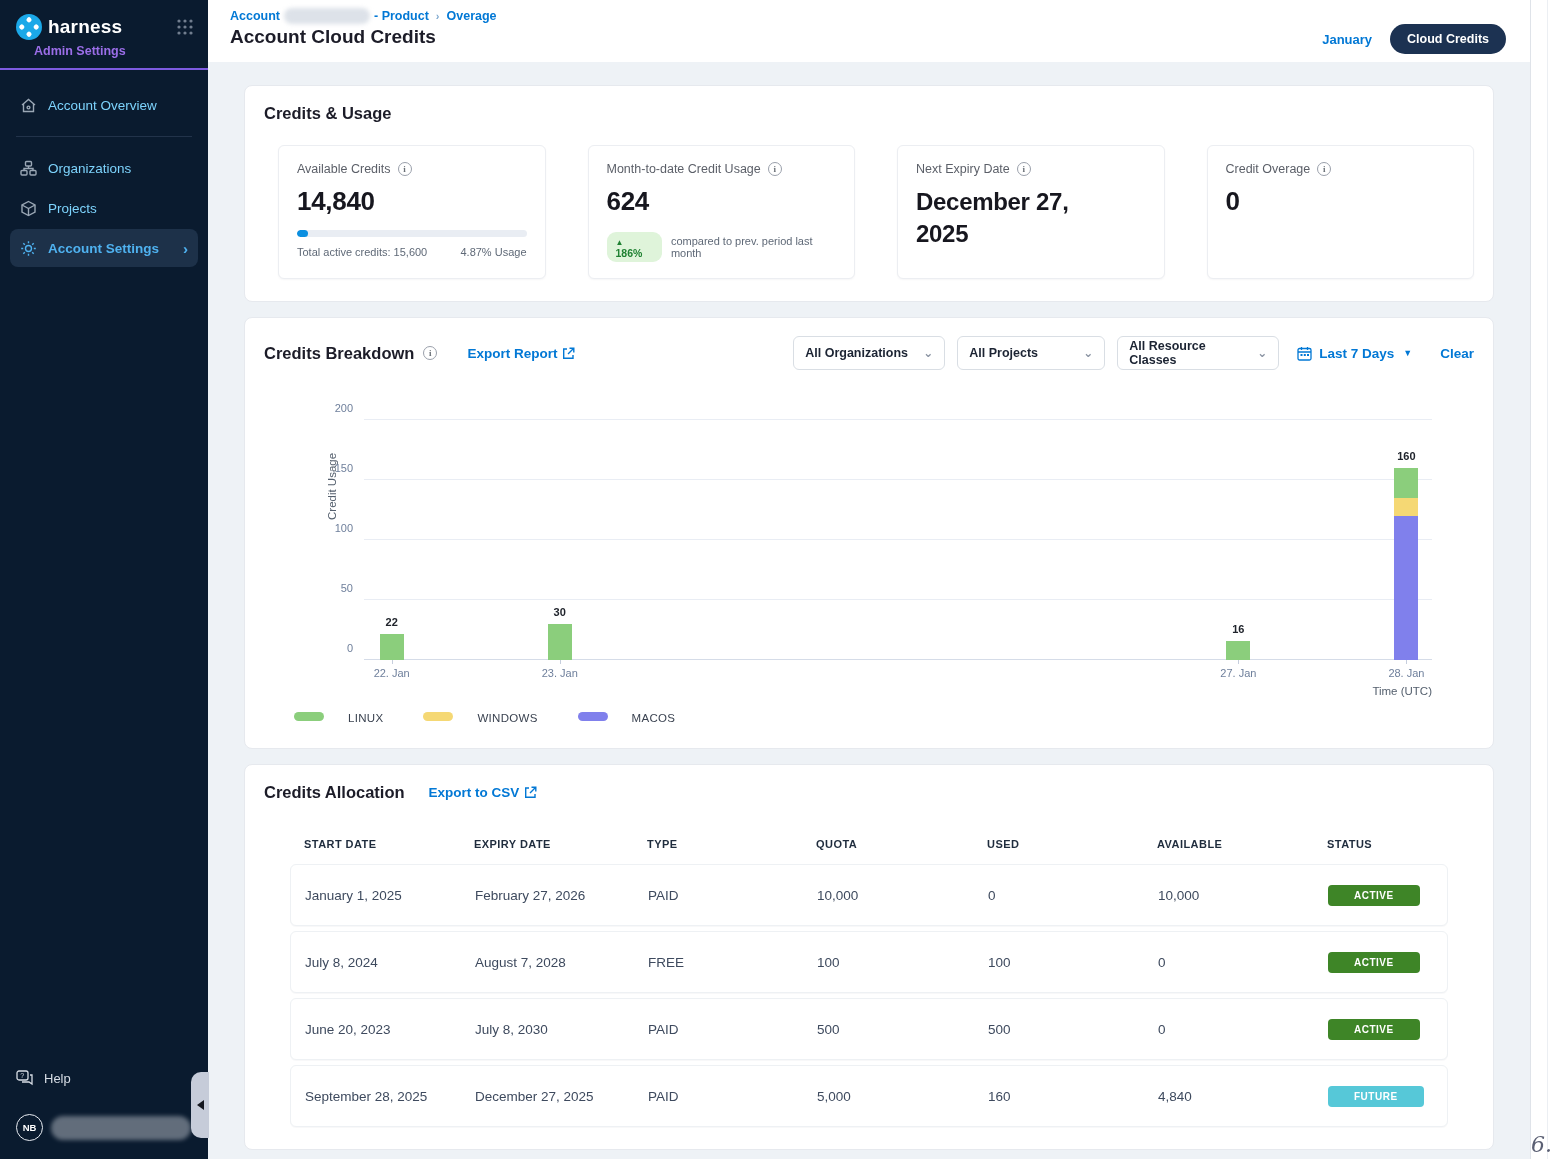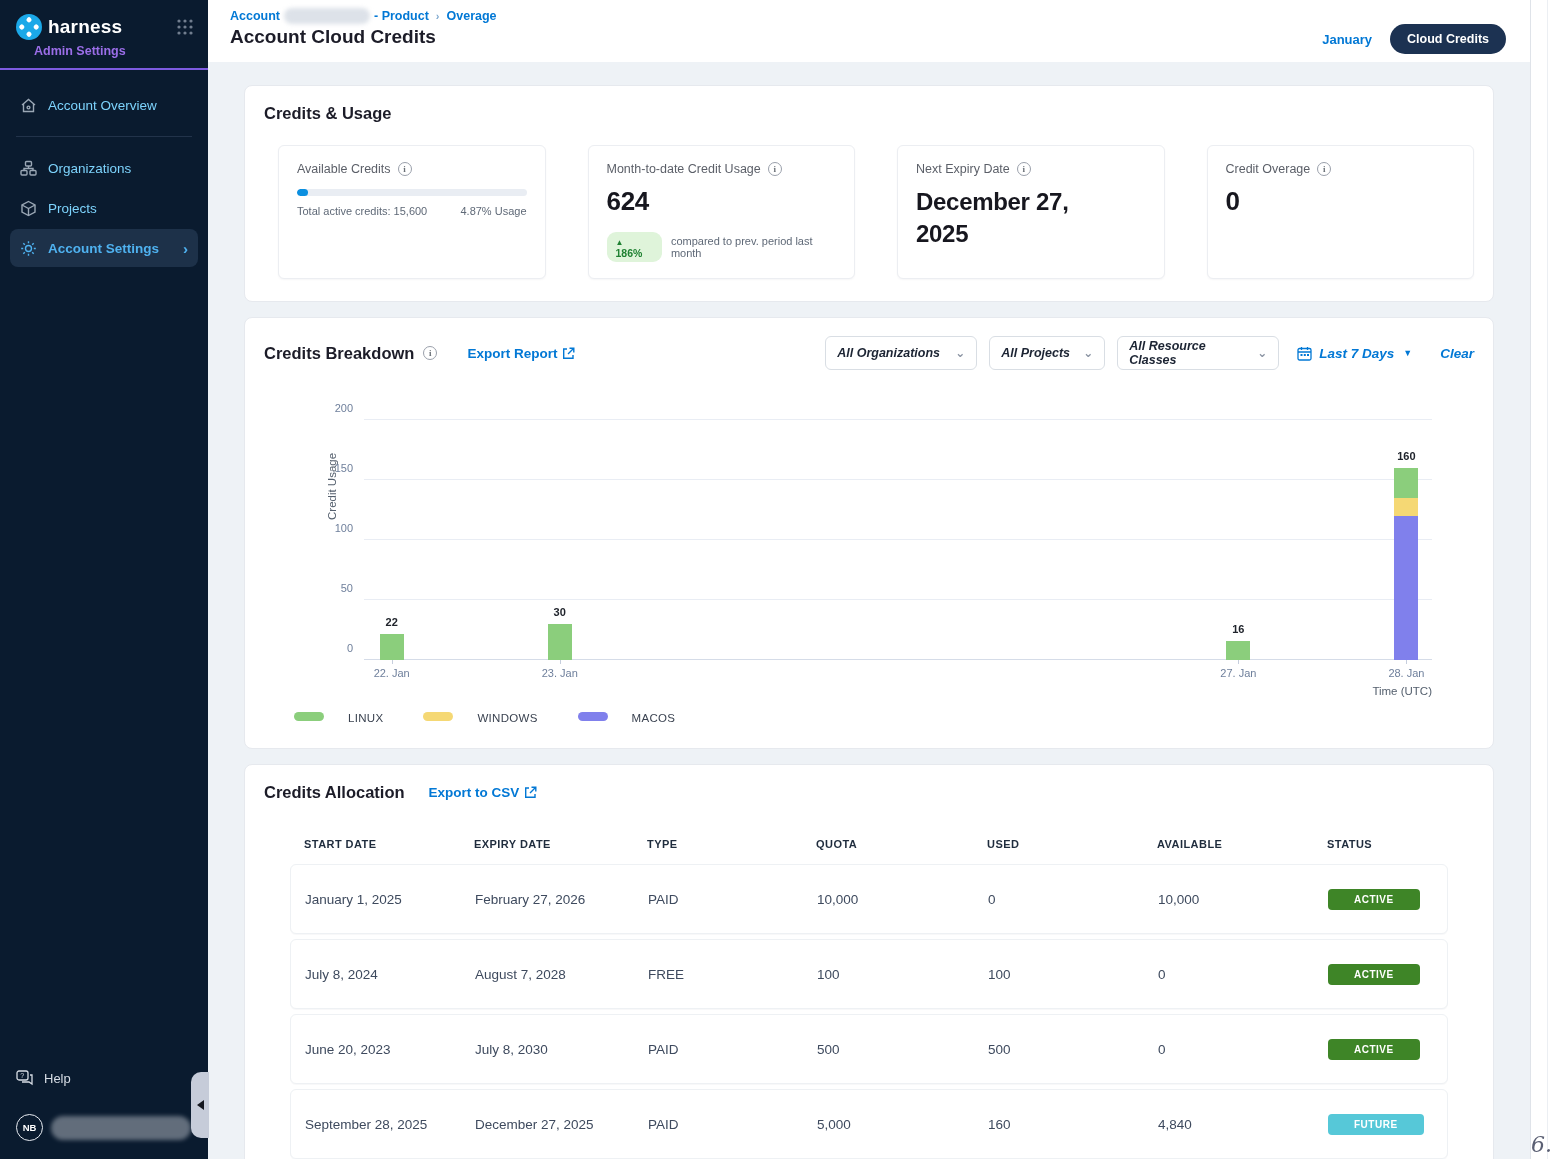--- a/index.html
+++ b/index.html
@@ -60,24 +60,24 @@
   .mtd-row { display:flex; align-items:center; gap:9px; margin-top:15px; }
   .mtd-badge { background:#dff4da; color:#1f8132; font-size:10.5px; font-weight:700; border-radius:9px; padding:3px 9px; }
   .mtd-badge .up { font-size:8px; margin-right:2px; }
   .mtd-note { font-size:11px; color:#5f6977; }
 
   
   .breakdown-head { display:flex; align-items:center; }
   .breakdown-title-wrap { display:flex; align-items:center; gap:9px; }
   .export-link { display:flex; align-items:center; gap:5px; color:#0278d5; font-size:13.5px; font-weight:700; margin-left:30px; cursor:pointer; }
   .export-link svg { width:13px; height:13px; }
-  .filters { margin-left:auto; display:flex; align-items:center; gap:12px;font-style:italic; }
+  .filters { margin-left:auto; display:flex; align-items:center; gap:12px; }
   .dropdown { display:flex; align-items:center; justify-content:space-between; border:1px solid #d9dee4; border-radius:6px; height:34px; padding:0 11px; font-size:12.5px; font-weight:600; color:#1c2433; background:#fff; cursor:pointer; }
   .dropdown .dd-chev { color:#8a93a2; font-size:12px; margin-left:10px; }
-  .dd-org { width:152px; } .dd-proj { width:116px; } .dd-res { width:162px; }
+  .dd-org { width:152px; } .dd-proj { width:148px; } .dd-res { width:162px; }
   .daterange { display:flex; align-items:center; gap:7px; color:#0278d5; font-size:13.5px; font-weight:600; margin-left:6px; cursor:pointer; }
   .daterange svg { width:15px; height:15px; }
   .daterange .caret { font-size:9px; margin-left:2px; }
   .clear-link { color:#0278d5; font-size:13.5px; font-weight:700; margin-left:16px; cursor:pointer; }
 
   
   .chart-wrap { position:relative; height:300px; margin-top:32px; }
   .plot { position:absolute; left:100px; right:42px; top:18px; height:240px; }
   .gridline { position:absolute; left:0; right:0; height:1px; background:#e9edf4; }
   .gridline.zero { background:#d5dce8; }
@@ -92,21 +92,21 @@
   .legend { display:flex; align-items:center; gap:40px; margin:10px 0 2px 30px; }
   .legend-item { display:flex; gap:24px; cursor:pointer; }
   .legend-pill { width:30px; height:9px; border-radius:5px; }
   .legend-label { font-size:11.5px; color:#3a4250; letter-spacing:.3px; }
 
   
   .alloc-head { display:flex; align-items:center; gap:22px; }
   .table { margin:36px 26px 0 26px; }
   .t-header, .t-row { display:grid; grid-template-columns:170px 173px 169px 171px 170px 170px 1fr; align-items:center; }
   .t-header { padding:0 14px; font-size:11px; font-weight:700; letter-spacing:.45px; color:#1f2c3d; }
-  .t-row { height:70px; padding:0 14px; background:#fff; border:1px solid #eef1f4; border-radius:6px; margin-top:5px; box-shadow:0 1px 1px rgba(25,35,55,.03); font-size:13.5px; color:#3e4a5e; }
+  .t-row { height:62px; padding:0 14px; background:#fff; border:1px solid #eef1f4; border-radius:6px; margin-top:5px; box-shadow:0 1px 1px rgba(25,35,55,.03); font-size:13.5px; color:#3e4a5e; }
   .t-row:first-of-type { margin-top:14px; }
   .status-badge { display:inline-block; font-size:10px; font-weight:700; letter-spacing:.5px; color:#fff; border-radius:4px; padding:5px 26px; }
   .status-active { background:#3e8527; }
   .status-future { background:#56c8d8; }
 
   
   .scroll-gutter { position:absolute; right:0; top:0; width:26px; height:1159px; background:#fff; border-left:1px solid #dfe3e9; z-index:8; }
   .scroll-gutter .inner-line { position:absolute; right:8px; top:0; bottom:0; width:1px; background:#eceff3; }
 
   .stray-note { position:absolute; right:4px; bottom:2px; z-index:9; font-family:"DejaVu Serif",serif; font-style:italic; font-size:22px; color:#5a5f73; }
@@ -230,20 +230,21 @@
   <div class="content">
 
     <div class="panel panel-pad">
       <div class="section-title">Credits &amp; Usage</div>
       <div class="cards-row">
         <div class="stat-card">
           <div class="card-label-row">
             <span>Available Credits</span>
             <span class="info-ic">i</span>
           </div>
+          <div class="stat-value">14,840</div>
           <div class="progress-track">
             <div class="progress-fill" id="avail-progress" style="width: 4.87%;"></div>
           </div>
           <div class="card-footer">
             <span>Total active credits: 15,600</span>
             <span>4.87% Usage</span>
           </div>
         </div>
 
         <div class="stat-card">

